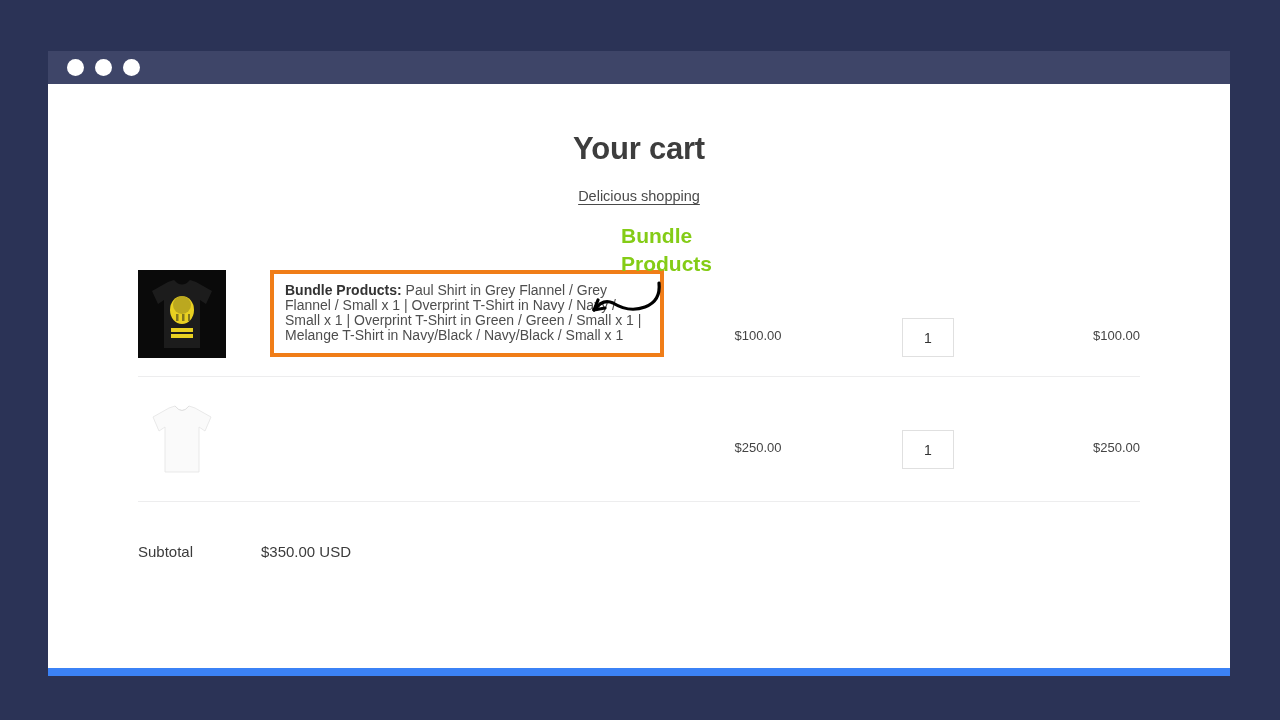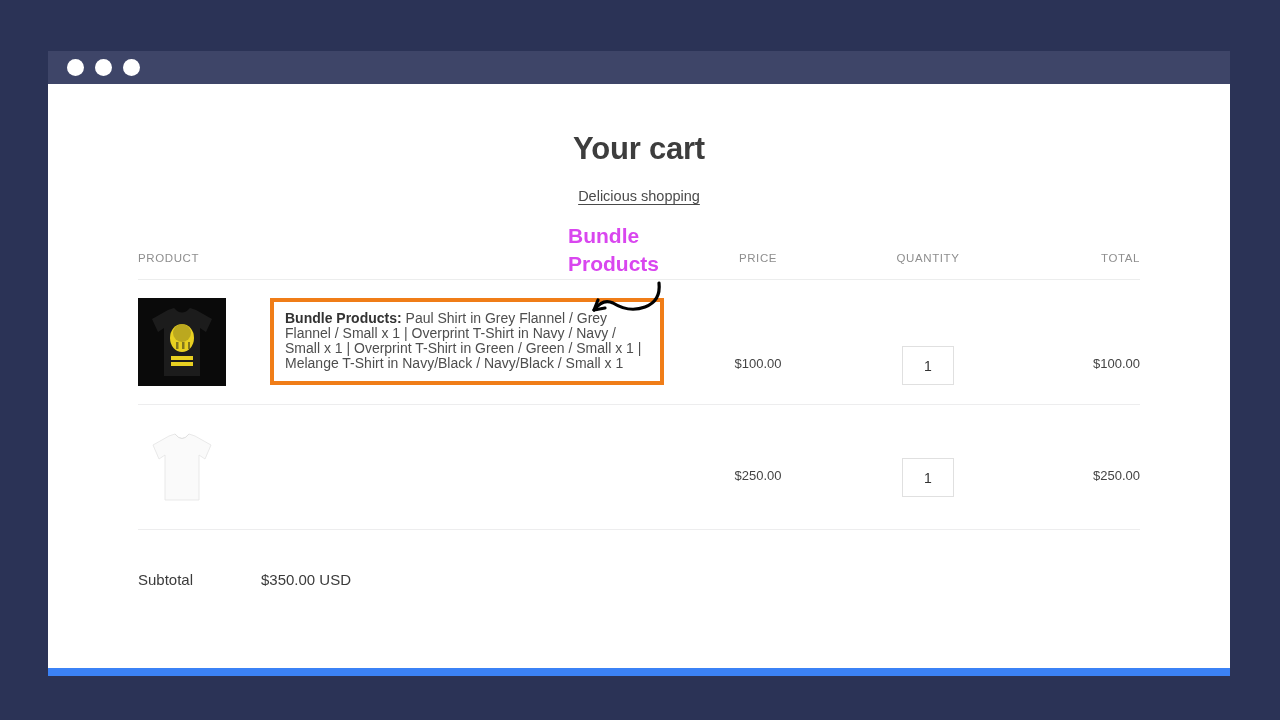--- a/index.html
+++ b/index.html
@@ -199,27 +199,27 @@
   #subtotal-value {
     font-size: 15px;
     color: #3b3b3b;
     width: 122px;
     text-align: right;
   }
 
   
   #annotation-label {
     position: absolute;
-    left: 568px;
+    left: 621px;
     top: 222px;
     width: 125px;
     font-size: 21px;
     font-weight: bold;
     line-height: 28px;
-    color: #d946ef;
+    color: #84cc16;
     z-index: 20;
     pointer-events: none;
   }
 
   #annotation-arrow {
     position: absolute;
     left: 585px;
     top: 281px;
     z-index: 20;
     pointer-events: none;
@@ -239,26 +239,20 @@
   <div id="cart-page">
 
     <h1 id="page-title">Your cart</h1>
 
     <div id="continue-shopping-wrap">
       <span id="continue-shopping-link">Delicious shopping</span>
     </div>
 
     <div id="cart-table">
 
-      <div id="table-head">
-        <div class="col-product">PRODUCT</div>
-        <div class="col-price">PRICE</div>
-        <div class="col-quantity">QUANTITY</div>
-        <div class="col-total">TOTAL</div>
-      </div>
 
       <div class="cart-row row-1">
         <div class="row-product-cell">
           <div class="thumb thumb-dark">
             <svg viewBox="0 0 88 88" width="88" height="88">
               <rect x="0" y="0" width="88" height="88" fill="#0a0a0a"></rect>
               <path d="M30 12 L36 10 Q44 19 52 10 L58 12 L74 21 L68 34 L62 30 L62 78 L26 78 L26 30 L20 34 L14 21 Z" fill="#1c1c1c"></path>
               <ellipse cx="44" cy="40" rx="12" ry="14" fill="#e8d021"></ellipse>
               <ellipse cx="44" cy="35" rx="9" ry="9" fill="#1c1c1c" opacity="0.22"></ellipse>
               <rect x="38" y="44" width="2.5" height="7" fill="#1c1c1c" opacity="0.5"></rect>

